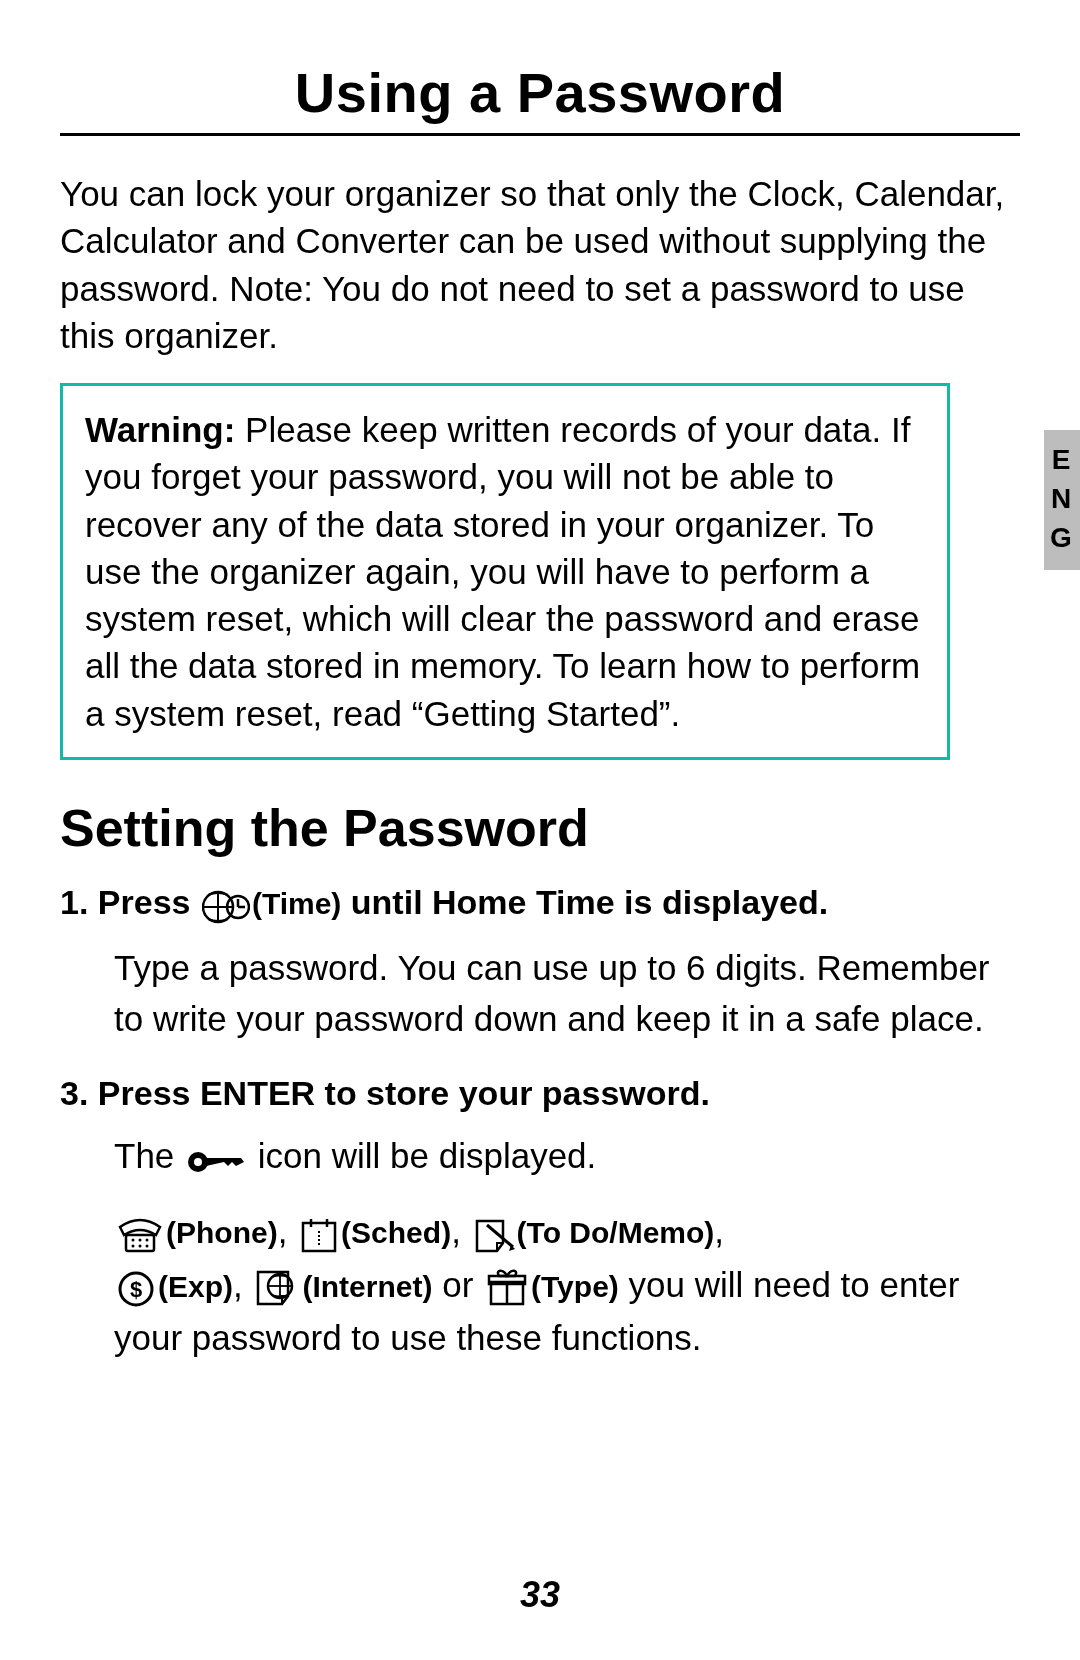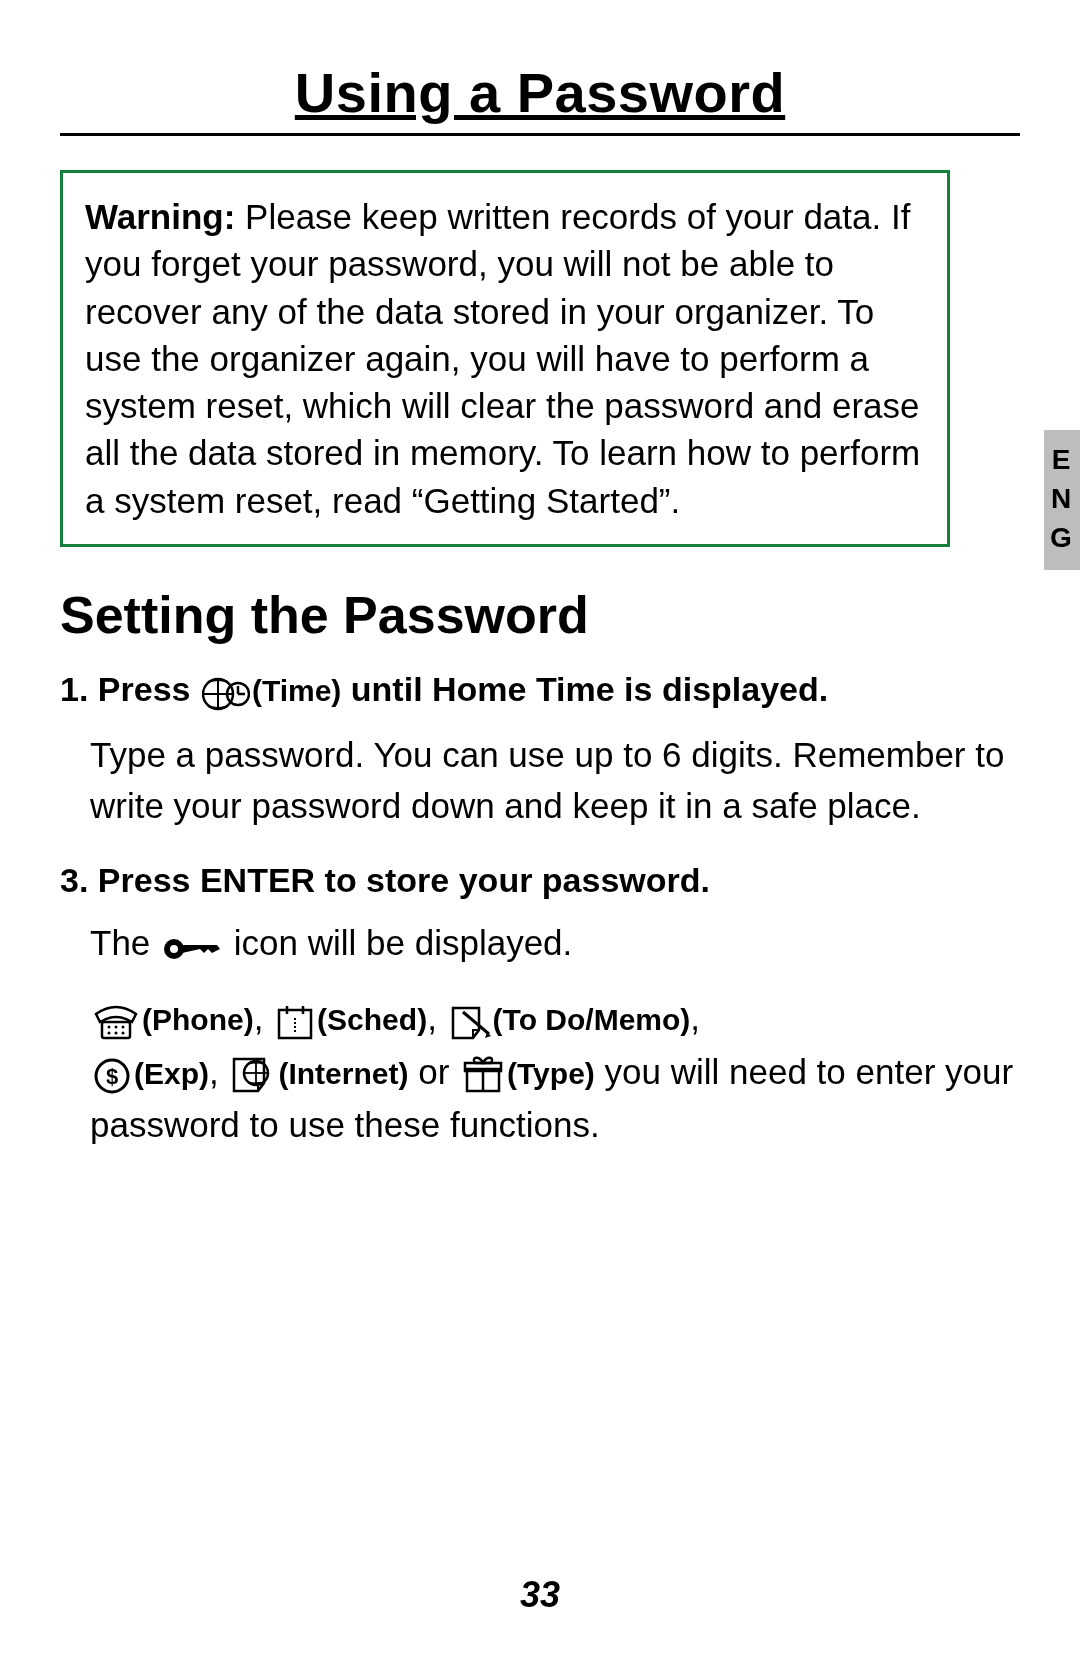--- a/index.html
+++ b/index.html
@@ -17,34 +17,33 @@
   .page {
     padding: 60px 60px 0 60px;
     box-sizing: border-box;
   }
   h1.title {
     font-size: 56px;
     font-weight: bold;
     text-align: center;
     margin: 0 0 8px 0;
     letter-spacing: 0.5px;
-    text-decoration: underline;
   }
   .hr {
     border: none;
     border-top: 3px solid #000;
     margin: 0 0 34px 0;
   }
   .intro {
     font-size: 35px;
     line-height: 1.35;
     margin: 0 0 24px 0;
   }
   .warning-box {
-    border: 3px solid #15803d;
+    border: 3px solid #14b8a6;
     padding: 20px 22px;
     margin: 0 70px 38px 0;
     font-size: 35px;
     line-height: 1.35;
   }
   .warning-box .lead {
     font-weight: bold;
   }
   .lang-tab {
     position: absolute;
@@ -68,21 +67,21 @@
     font-size: 34px;
     line-height: 1.55;
     margin: 8px 0 12px 0;
   }
   .step .bold {
     font-weight: bold;
   }
   .body-text {
     font-size: 35px;
     line-height: 1.45;
-    margin: 10px 0 22px 30px;
+    margin: 10px 0 22px 54px;
   }
   .icon-label {
     font-weight: bold;
     font-size: 30px;
   }
   .inline-icon {
     display: inline-block;
     vertical-align: middle;
     margin: 0 2px;
   }
@@ -105,20 +104,21 @@
   <span style="white-space:pre;">E
 N
 G</span>
 </div>
 
 <div class="page">
 
   <h1 class="title">Using a Password</h1>
   <hr class="hr">
 
+  <p class="intro">You can lock your organizer so that only the Clock, Calendar, Calculator and Converter can be used without supplying the password. Note: You do not need to set a password to use this organizer.</p>
 
   <div class="warning-box">
     <span class="lead">Warning:</span><span> Please keep written records of your data. If you forget your password, you will not be able to recover any of the data stored in your organizer. To use the organizer again, you will have to perform a system reset, which will clear the password and erase all the data stored in memory. To learn how to perform a system reset, read “Getting Started”.</span>
   </div>
 
   <h2 class="subtitle">Setting the Password</h2>
 
   <p class="step">
     <span class="bold">1. </span><span class="bold">Press </span><span class="inline-icon">
       <svg width="48" height="36" viewBox="0 0 48 36">

